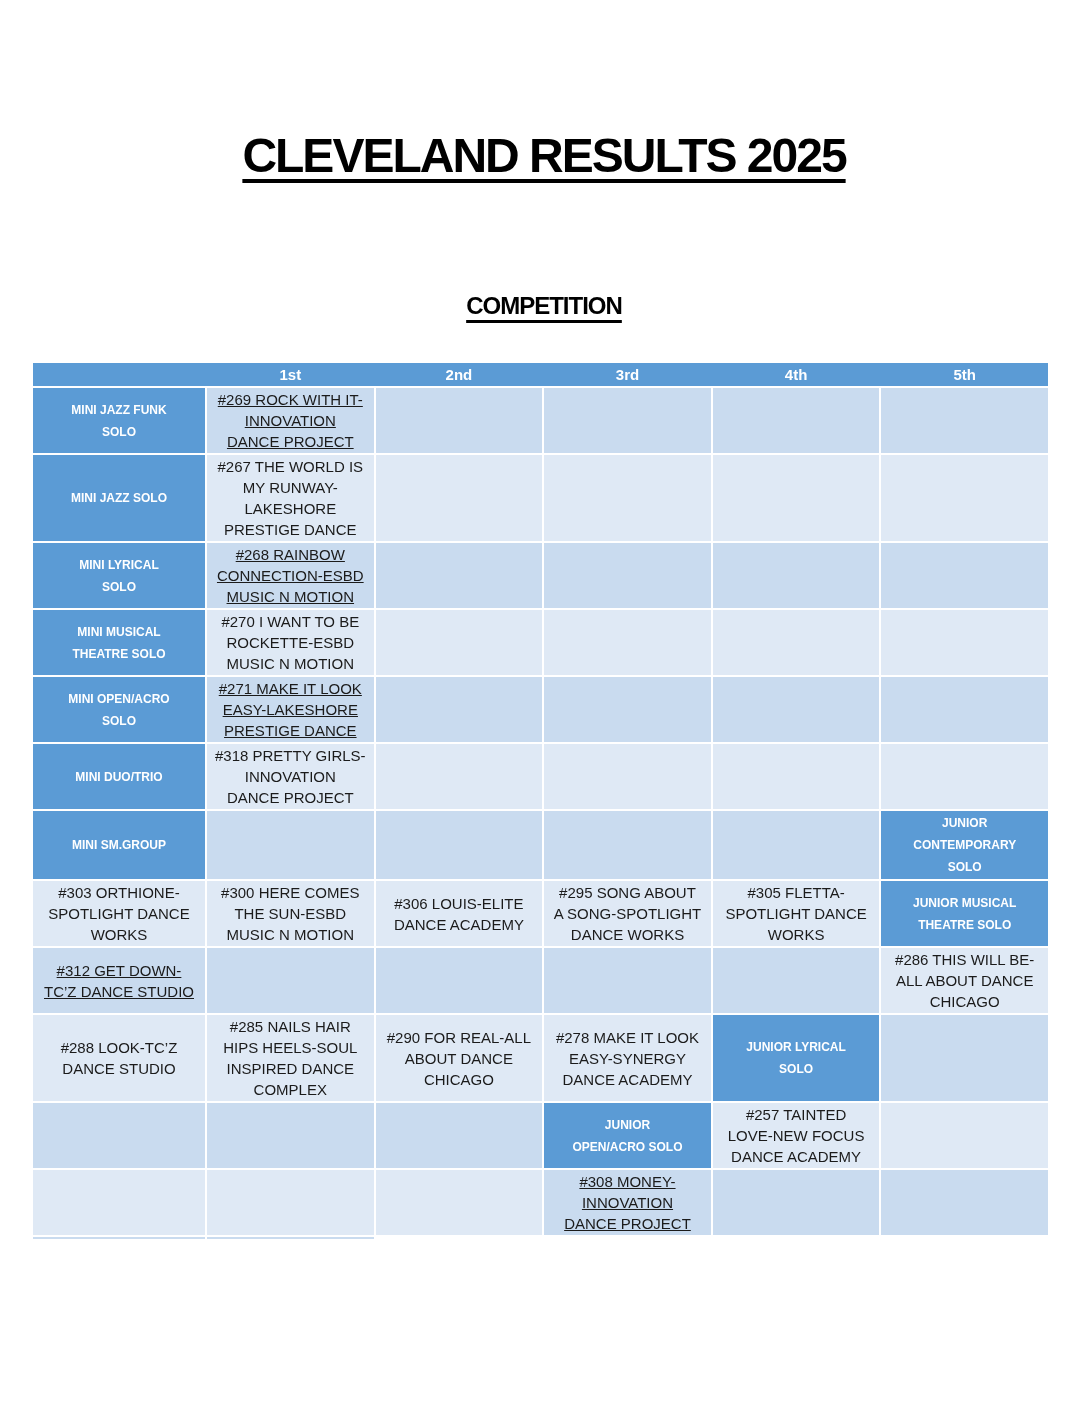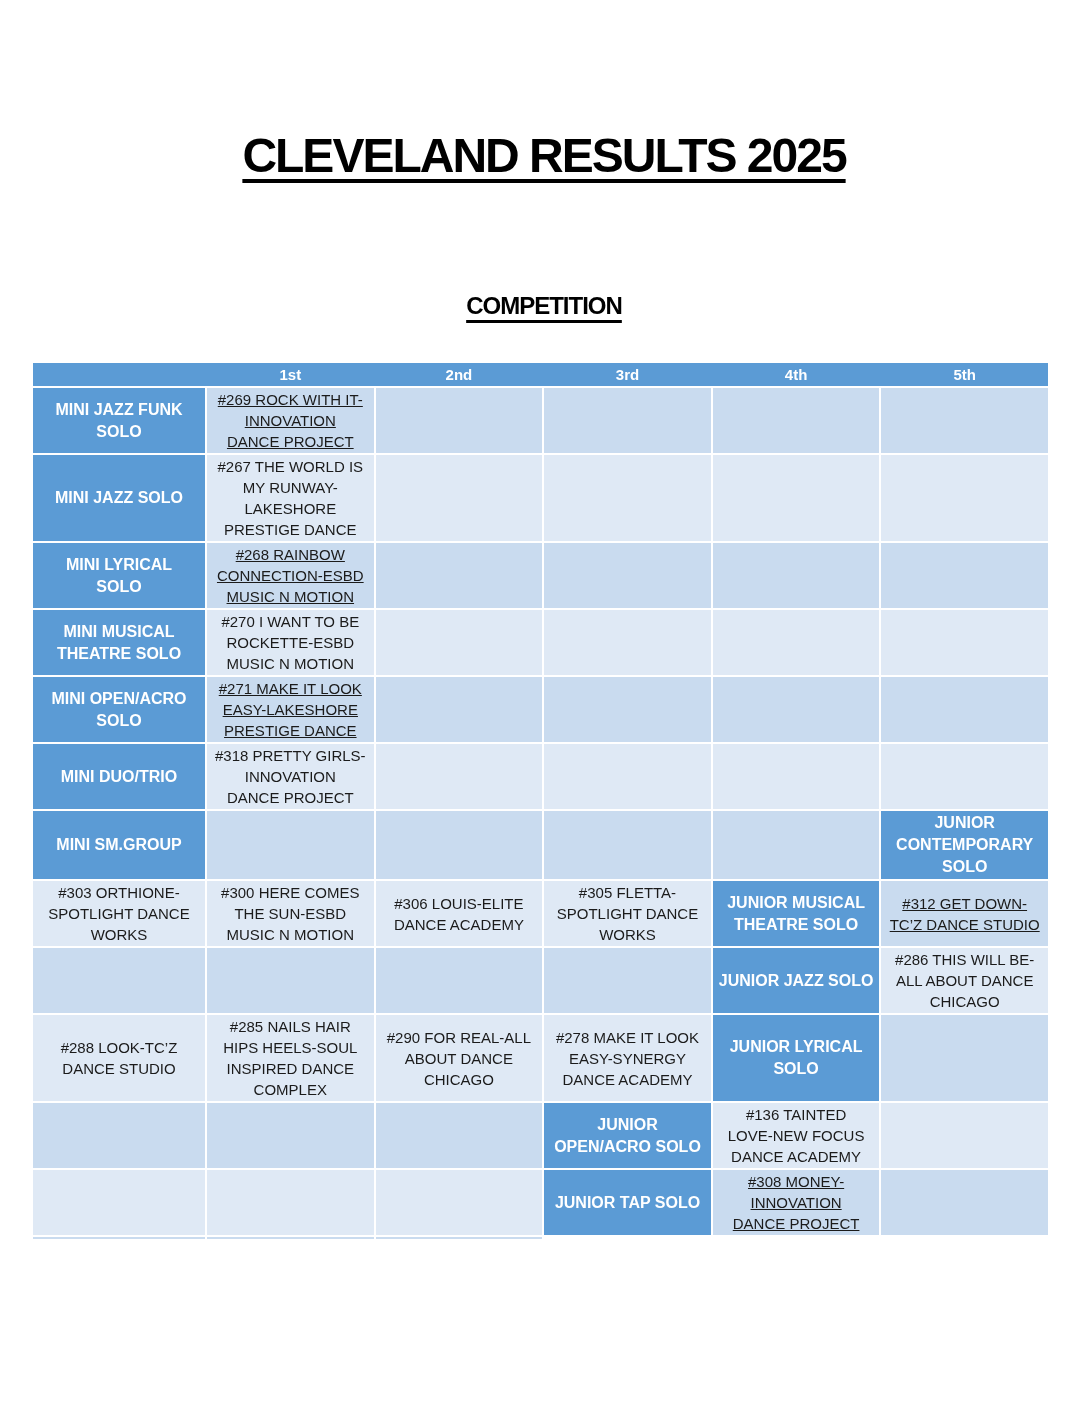--- a/index.html
+++ b/index.html
@@ -44,21 +44,21 @@
   .tbody{
     margin-top:2px;
     display:grid;grid-template-columns:172px repeat(5,1fr);gap:2px;
   }
   .cell{
     display:flex;align-items:center;justify-content:center;
     text-align:center;white-space:pre-line;padding:1px 4px;
   }
   .cell.label{
     background:var(--blue);color:var(--head-text);
-    font-size:16px;font-weight:bold;line-height:22px;
+    font-size:12px;font-weight:bold;line-height:22px;
   }
   .cell.data{
     font-size:15px;line-height:21px;color:var(--cell-text);
   }
   .cell.band-a{background:var(--band-a);text-decoration:underline;}
   .cell.band-b{background:var(--band-b);text-align:center;}
 </style>
 </head>
 <body>
 
@@ -137,32 +137,34 @@
 CONTEMPORARY
 SOLO</div>
         <div class="cell data band-b">#303 ORTHIONE-
 SPOTLIGHT DANCE
 WORKS</div>
         <div class="cell data band-b">#300 HERE COMES
 THE SUN-ESBD
 MUSIC N MOTION</div>
         <div class="cell data band-b">#306 LOUIS-ELITE
 DANCE ACADEMY</div>
+        <div class="cell data band-b">#295 SONG ABOUT
+A SONG-SPOTLIGHT
+DANCE WORKS</div>
         <div class="cell data band-b">#305 FLETTA-
 SPOTLIGHT DANCE
 WORKS</div>
         <div class="cell label">JUNIOR MUSICAL
 THEATRE SOLO</div>
         <div class="cell data band-a">#312 GET DOWN-
 TC’Z DANCE STUDIO</div>
         <div class="cell data band-a"></div>
         <div class="cell data band-a"></div>
         <div class="cell data band-a"></div>
         <div class="cell data band-a"></div>
-        <div class="cell label">JUNIOR JAZZ SOLO</div>
         <div class="cell data band-b">#286 THIS WILL BE-
 ALL ABOUT DANCE
 CHICAGO</div>
         <div class="cell data band-b">#288 LOOK-TC’Z
 DANCE STUDIO</div>
         <div class="cell data band-b">#285 NAILS HAIR
 HIPS HEELS-SOUL
 INSPIRED DANCE
 COMPLEX</div>
         <div class="cell data band-b">#290 FOR REAL-ALL
@@ -172,28 +174,27 @@
 EASY-SYNERGY
 DANCE ACADEMY</div>
         <div class="cell label">JUNIOR LYRICAL
 SOLO</div>
         <div class="cell data band-a"></div>
         <div class="cell data band-a"></div>
         <div class="cell data band-a"></div>
         <div class="cell data band-a"></div>
         <div class="cell label">JUNIOR
 OPEN/ACRO SOLO</div>
-        <div class="cell data band-b">#136 TAINTED
+        <div class="cell data band-b">#257 TAINTED
 LOVE-NEW FOCUS
 DANCE ACADEMY</div>
         <div class="cell data band-b"></div>
         <div class="cell data band-b"></div>
         <div class="cell data band-b"></div>
         <div class="cell data band-b"></div>
-        <div class="cell label">JUNIOR TAP SOLO</div>
         <div class="cell data band-a">#308 MONEY-
 INNOVATION
 DANCE PROJECT</div>
         <div class="cell data band-a"></div>
         <div class="cell data band-a"></div>
         <div class="cell data band-a"></div>
         <div class="cell data band-a"></div>
       </div>
   </div>
 </div>

